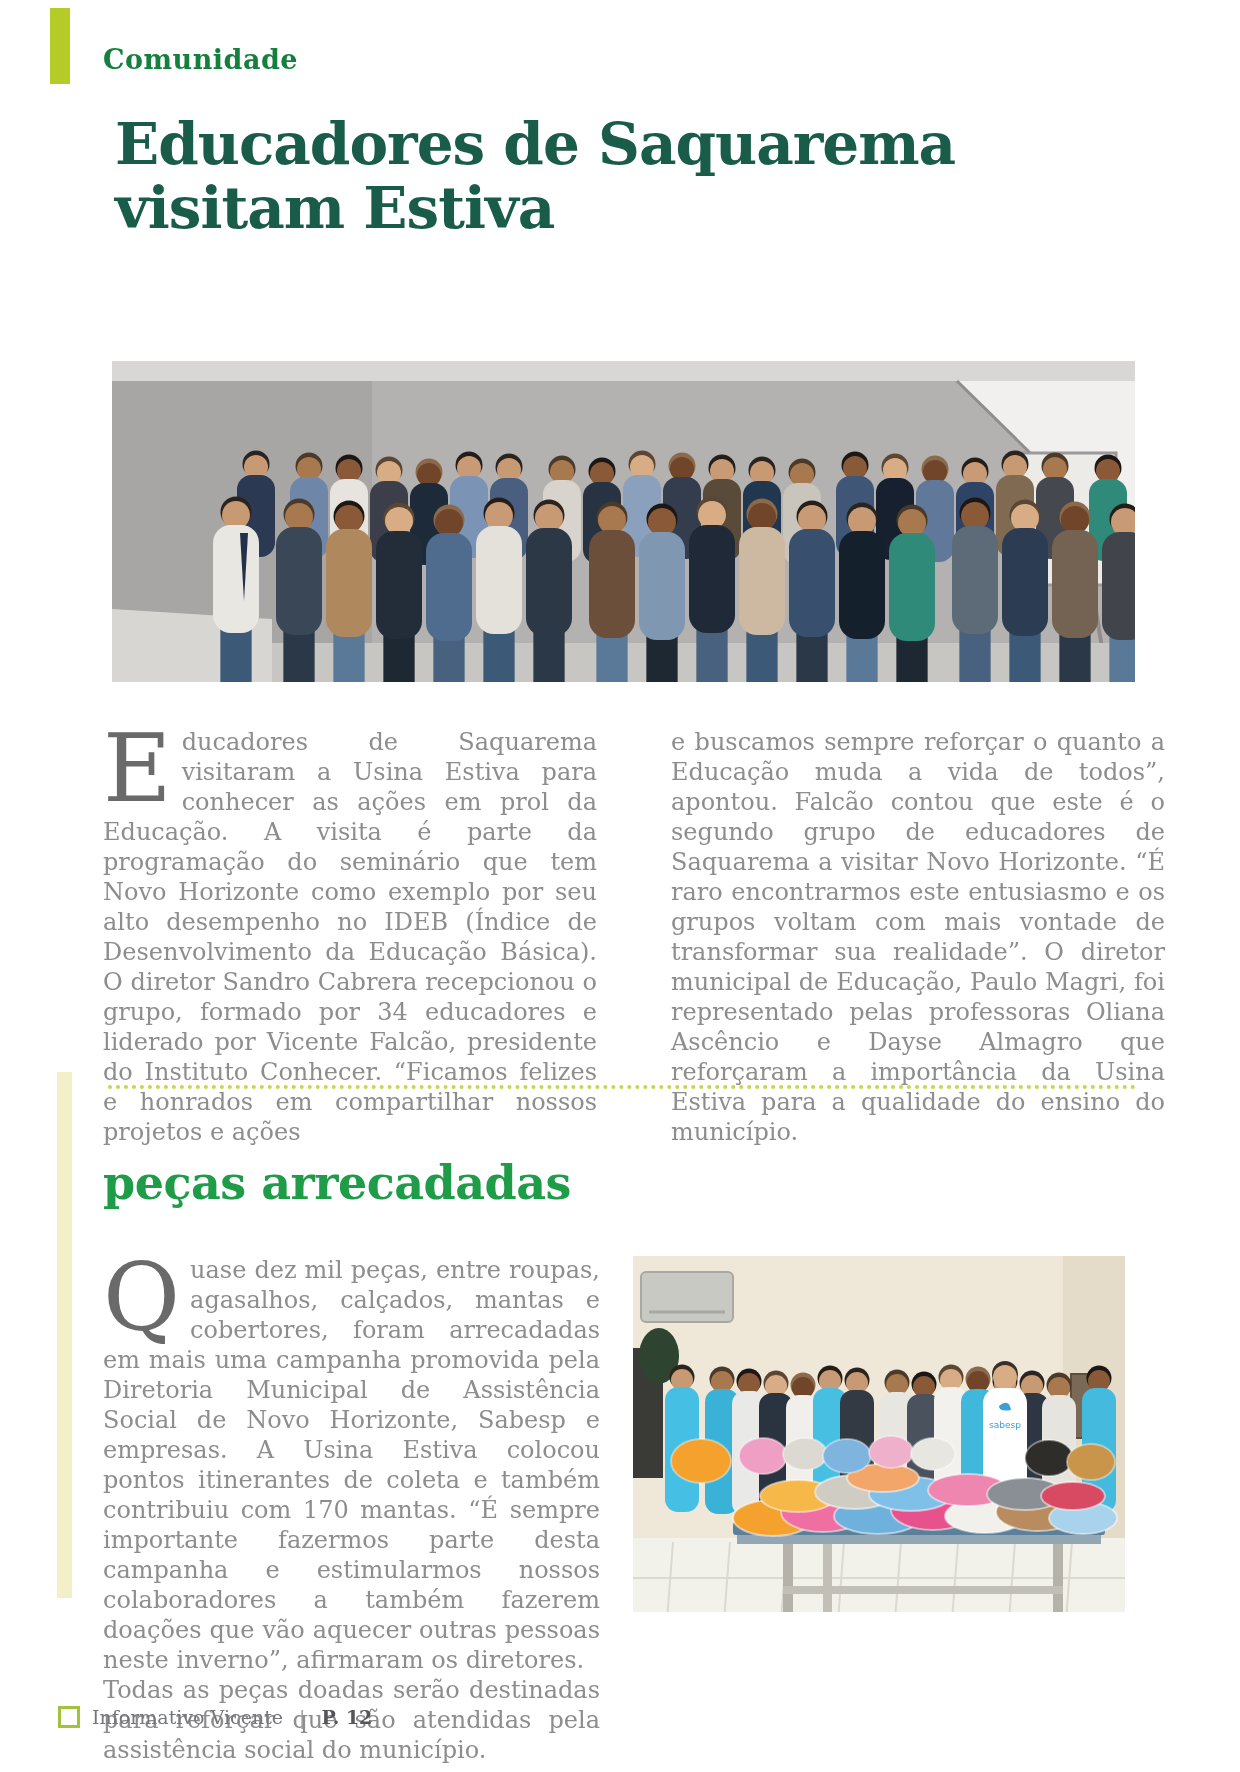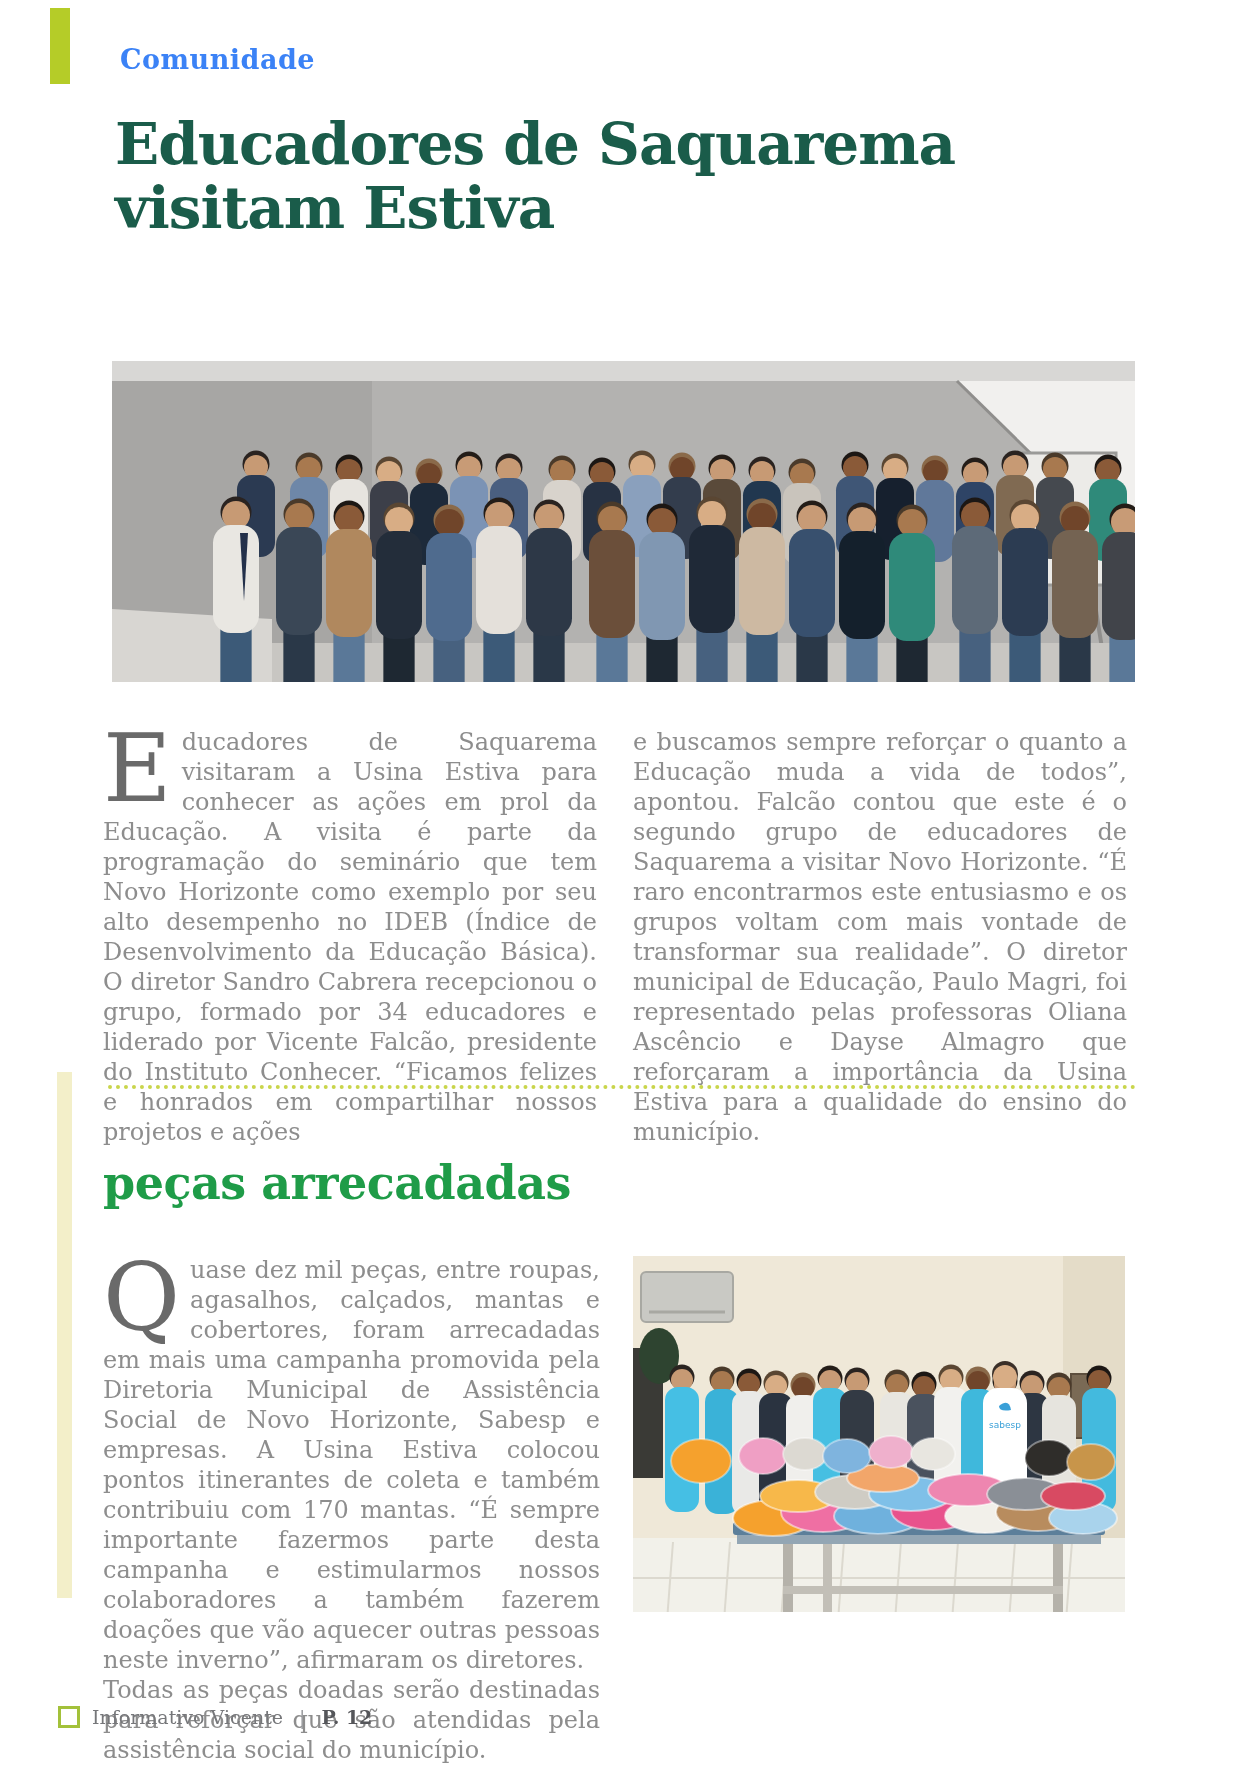--- a/index.html
+++ b/index.html
@@ -2,35 +2,35 @@
 <html><head>
 <meta charset="utf-8">
 <style>
   html,body{margin:0;padding:0;background:#e9e9e9;}
   .page{
     position:relative;width:1240px;height:1772px;margin:0 auto;
     background:#ffffff;overflow:hidden;
     font-family:"DejaVu Serif","Liberation Serif",serif;
   }
   .accent-bar{position:absolute;left:50px;top:8px;width:20px;height:76px;background:#b5cc28;}
-  .kicker{position:absolute;left:103px;top:44px;font-size:27px;font-weight:bold;color:#3b82f6;letter-spacing:.5px;margin-left:17px;}
+  .kicker{position:absolute;left:103px;top:44px;font-size:27px;font-weight:bold;color:#15803d;letter-spacing:.5px;}
   .headline1{
     position:absolute;left:115px;top:112px;width:1040px;
     font-size:58px;line-height:64px;font-weight:bold;color:#1a5c4a;letter-spacing:-1px;margin:0;
   }
   .photo1{position:absolute;left:112px;top:361px;width:1023px;height:321px;overflow:hidden;}
   .photo2{position:absolute;left:633px;top:1256px;width:492px;height:356px;overflow:hidden;}
   .photo1 svg,.photo2 svg{display:block;}
   .bodycol{
     position:absolute;top:727px;width:494px;
     font-size:24px;line-height:30px;color:#8d8d8d;text-align:justify;
   }
   .bodycol p{margin:0;}
   .col1{left:103px;}
-  .col2{left:633px;}
+  .col2{left:671px;}
   .dropcap{
     float:left;font-size:94px;line-height:76px;color:#6a6a6a;
     padding:4px 10px 0 0;font-family:"DejaVu Serif",serif;
   }
   .dotted-divider{
     position:absolute;left:108px;top:1085px;width:1028px;height:0;
     border-top:4px dotted #c9d54b;
   }
   .pale-band{position:absolute;left:57px;top:1072px;width:15px;height:526px;background:#f3efc9;}
   .headline2{

